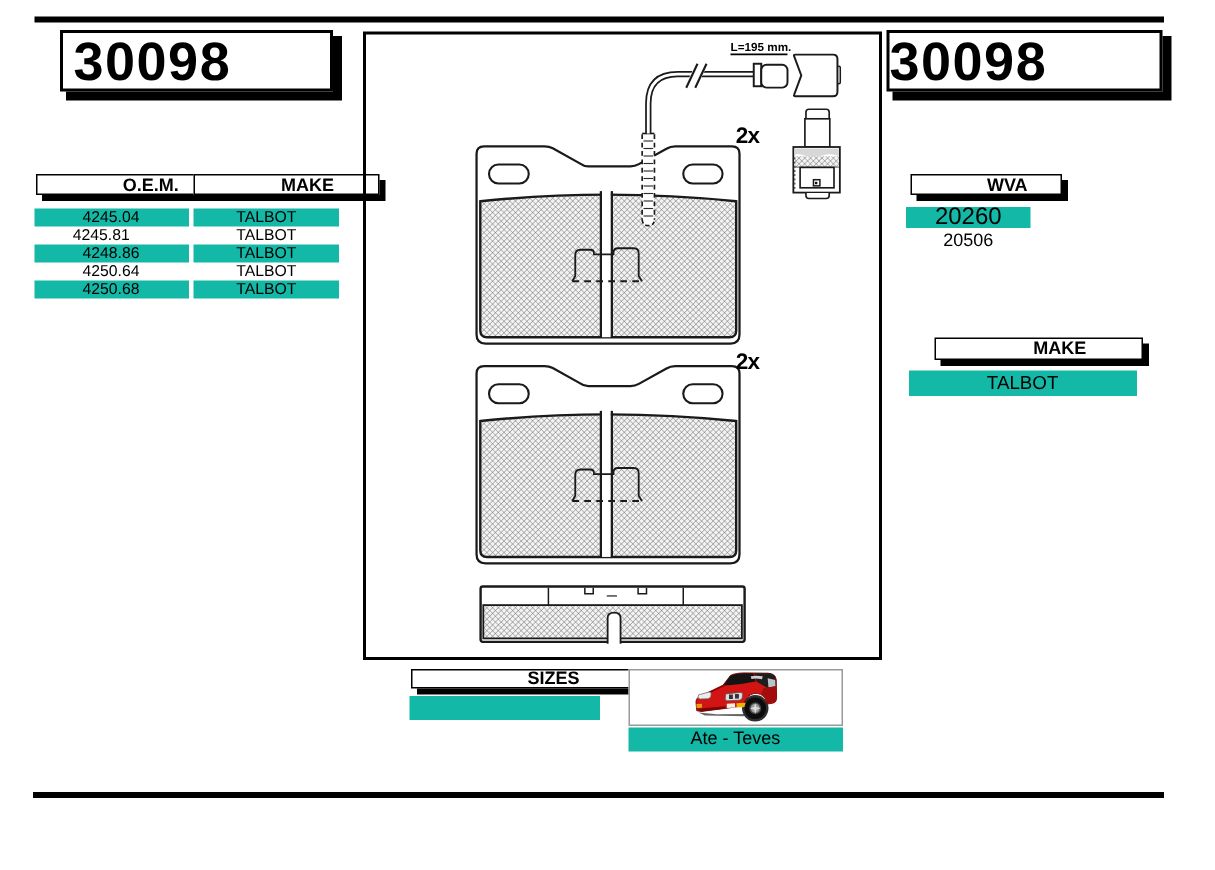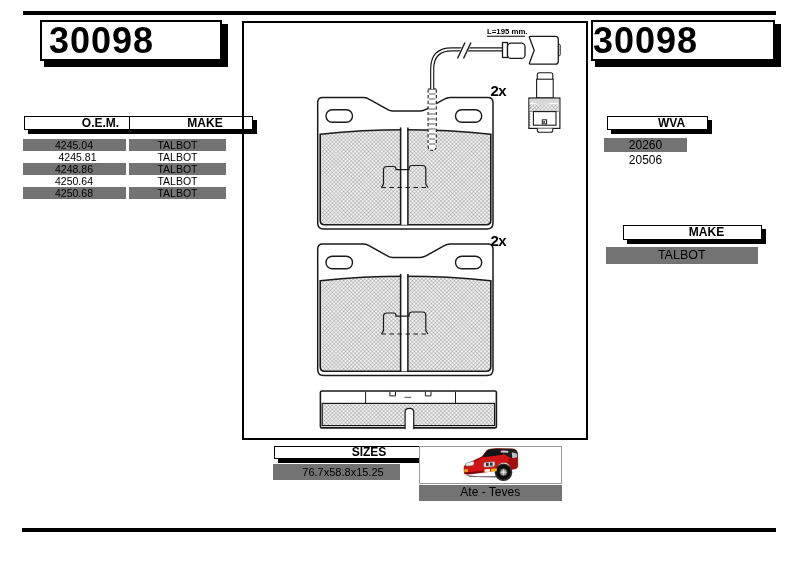--- a/index.html
+++ b/index.html
@@ -5,58 +5,57 @@
 html,body{margin:0;padding:0;background:#fff;width:810px;height:580px;overflow:hidden;
  font-family:"Liberation Sans",sans-serif;}
 .abs{position:absolute;}
 #page{position:relative;width:810px;height:580px;background:#fff;}
 .bar{background:#000;}
 .bigbox{border:2px solid #000;background:#fff;box-shadow:5px 5px 0 1px #000;
  text-align:left;font-weight:bold;font-size:36px;line-height:37px;letter-spacing:1px;}
 .hdr{border:1.5px solid #000;background:#fff;box-shadow:4px 4px 0 #000;
  text-align:center;font-weight:bold;font-size:12px;padding-left:28px;}
 .cell{text-align:center;overflow:hidden;white-space:nowrap;}
-.gray{background:#737373;}
+.gray{background:#14b8a6;}
 </style>
 </head>
 <body>
 <div id="page">
 
   <div class="abs bar" style="left:23px;top:11px;width:753px;height:3.5px;"></div>
   <div class="abs bar" style="left:22px;top:528px;width:754px;height:4.2px;"></div>
 
   <div class="abs bigbox" style="left:40px;top:20px;width:178px;height:37px;padding-left:7px;width:171px;">30098</div>
   <div class="abs bigbox" style="left:591px;top:20px;width:180px;height:37px;">30098</div>
 
   <div class="abs hdr" style="left:24px;top:116px;width:95px;height:12.3px;line-height:12.3px;">O.E.M.</div>
   <div class="abs hdr" style="left:129px;top:116px;width:94px;height:12.3px;line-height:12.3px;">MAKE</div>
 
   <div class="abs cell gray" style="left:22.5px;top:138.7px;width:103px;height:12.1px;font-size:10.5px;line-height:12.1px;">4245.04</div>
   <div class="abs cell gray" style="left:129px;top:138.7px;width:97px;height:12.1px;font-size:10.5px;line-height:12.1px;">TALBOT</div>
-  <div class="abs cell" style="left:26px;top:150.8px;width:103px;height:12.1px;font-size:10.5px;line-height:12.1px;">4245.81</div>
+  <div class="abs cell" style="left:16px;top:150.8px;width:103px;height:12.1px;font-size:10.5px;line-height:12.1px;">4245.81</div>
   <div class="abs cell" style="left:129px;top:150.8px;width:97px;height:12.1px;font-size:10.5px;line-height:12.1px;">TALBOT</div>
   <div class="abs cell gray" style="left:22.5px;top:162.9px;width:103px;height:12.1px;font-size:10.5px;line-height:12.1px;">4248.86</div>
   <div class="abs cell gray" style="left:129px;top:162.9px;width:97px;height:12.1px;font-size:10.5px;line-height:12.1px;">TALBOT</div>
   <div class="abs cell" style="left:22.5px;top:175px;width:103px;height:27px;font-size:10.5px;line-height:12.1px;">4250.64</div>
   <div class="abs cell" style="left:129px;top:175px;width:97px;height:12.1px;font-size:10.5px;line-height:12.1px;">TALBOT</div>
   <div class="abs cell gray" style="left:22.5px;top:187.1px;width:103px;height:12.1px;font-size:10.5px;line-height:12.1px;">4250.68</div>
   <div class="abs cell gray" style="left:129px;top:187.1px;width:97px;height:12.1px;font-size:10.5px;line-height:12.1px;">TALBOT</div>
 
   <div class="abs hdr" style="left:607px;top:116px;width:71px;height:12.3px;line-height:12.3px;">WVA</div>
-  <div class="abs cell gray" style="left:604px;top:137.6px;width:83px;height:14.9px;font-size:12px;line-height:14.9px;">20260</div>
+  <div class="abs cell gray" style="left:604px;top:137.6px;width:83px;height:14.9px;font-size:16px;line-height:14.9px;">20260</div>
   <div class="abs cell" style="left:604px;top:152.5px;width:83px;height:14.8px;font-size:12px;line-height:14.8px;">20506</div>
 
   <div class="abs hdr" style="left:623px;top:225px;width:109px;height:13.3px;line-height:13.3px;">MAKE</div>
   <div class="abs cell gray" style="left:606px;top:247.3px;width:151.5px;height:16.3px;font-size:12.5px;line-height:16.3px;">TALBOT</div>
 
   <div class="abs" style="left:242px;top:20.5px;width:342px;height:415px;border:2px solid #000;"></div>
 
   <div class="abs hdr" style="left:274px;top:446px;width:132px;height:11px;line-height:11px;">SIZES</div>
   <div class="abs gray" style="left:273px;top:464px;width:127px;height:16px;"></div>
-  <div class="abs cell" style="left:283px;top:464px;width:120px;height:16px;font-size:11px;line-height:16px;">76.7x58.8x15.25</div>
 
   <div class="abs" style="left:418.5px;top:445.5px;width:141.5px;height:36.5px;border:1px solid #999;background:#fff;"></div>
   <div class="abs cell gray" style="left:418.5px;top:485px;width:143.5px;height:15.5px;font-size:12px;line-height:15.5px;">Ate - Teves</div>
 
   <svg class="abs" style="left:0;top:0;" width="810" height="580" viewBox="0 0 810 580">
     <defs>
       <pattern id="xh" width="2.7" height="2.7" patternUnits="userSpaceOnUse" patternTransform="rotate(45)">
         <rect width="2.7" height="2.7" fill="#f3f3f3"></rect>
         <path d="M0,0 L2.7,0 M0,0 L0,2.7" stroke="#6e6e6e" stroke-width="0.6"></path>
       </pattern>

